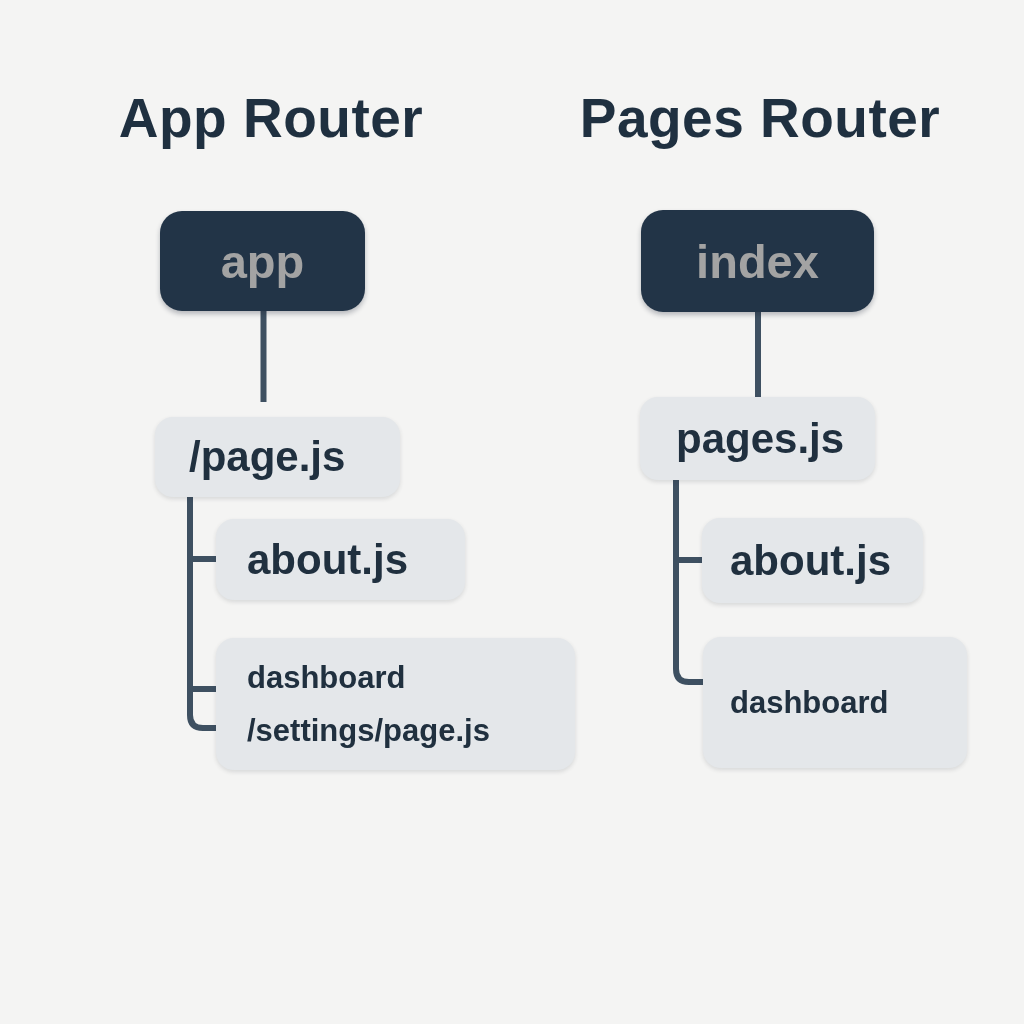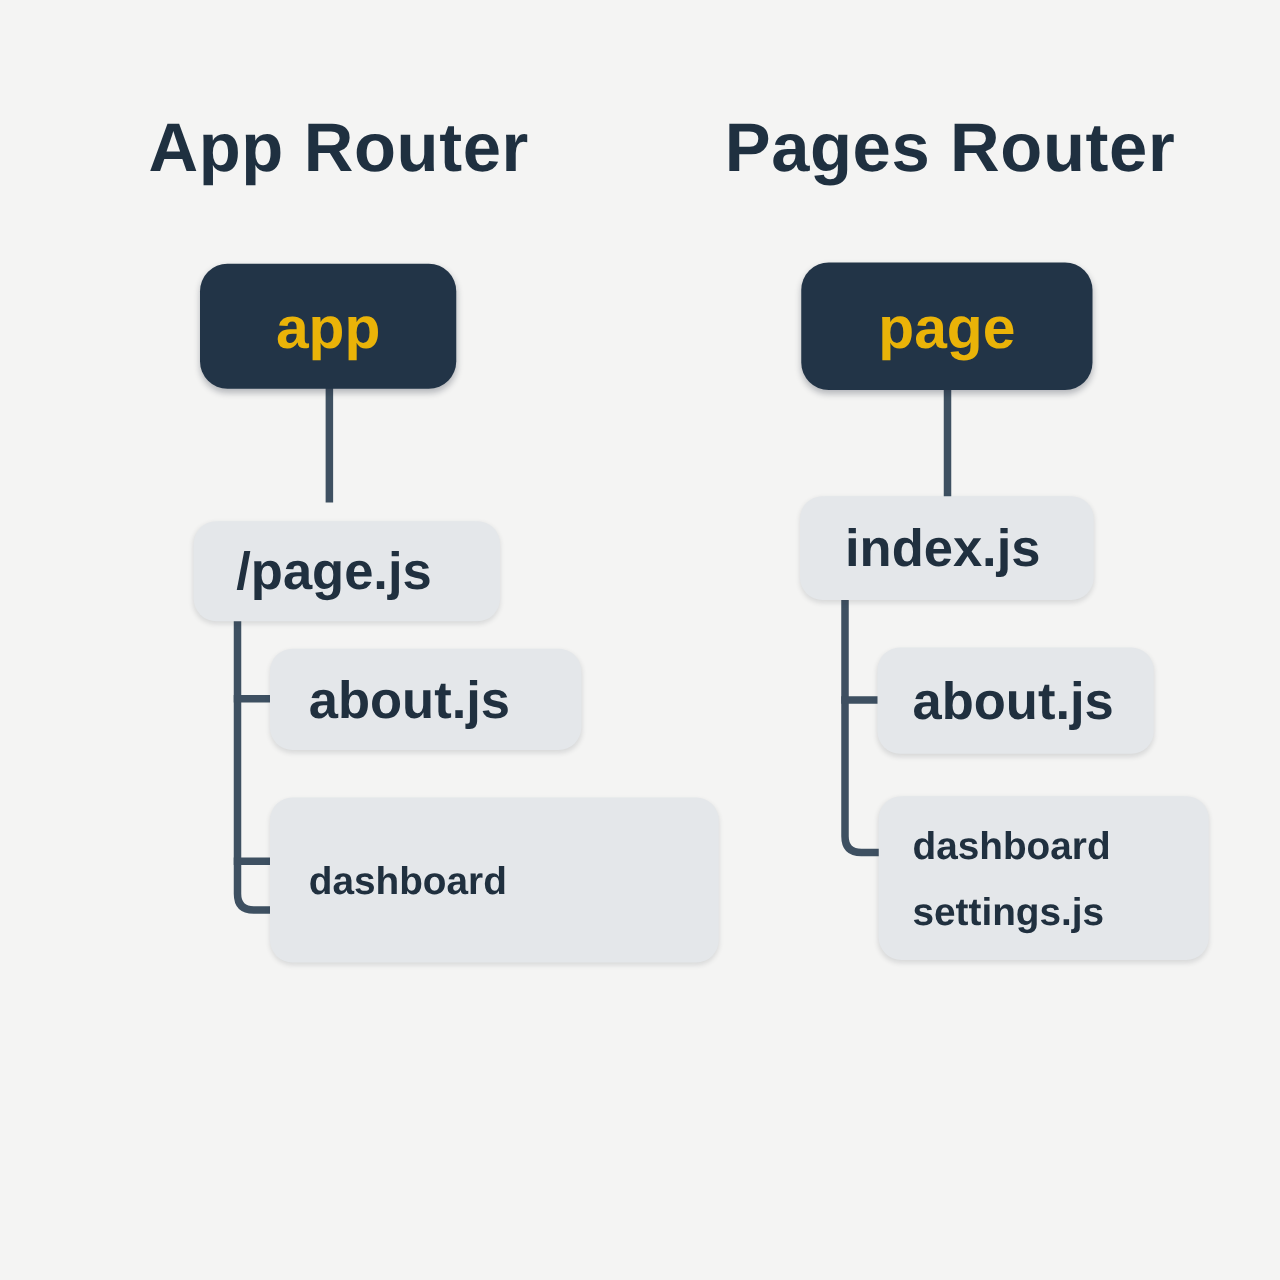--- a/index.html
+++ b/index.html
@@ -37,21 +37,21 @@
   .node {
     position: absolute;
     box-sizing: border-box;
     display: flex;
     align-items: center;
   }
   .node-root {
     background: #223447;
     border-radius: 22px;
     justify-content: center;
-    color: #eab308;
+    color: #a3a3a3;
     font-size: 47px;
     font-weight: 600;
     box-shadow: 0 3px 5px rgba(20,30,45,0.28);
   }
   .node-file {
     background: #e4e7ea;
     border-radius: 18px;
     color: #20303f;
     font-size: 42px;
     font-weight: 600;
@@ -95,32 +95,32 @@
   </div>
   <div class="node node-file node-pagejs">
     <span>/page.js</span>
   </div>
   <div class="node node-file node-about-l">
     <span>about.js</span>
   </div>
   <div class="node node-file node-dash-l node-multiline">
     <span>
       <span style="display:block">dashboard</span>
+      <span style="display:block">/settings/page.js</span>
     </span>
   </div>
 
   <div class="node node-root node-pages">
-    <span>page</span>
+    <span>index</span>
   </div>
   <div class="node node-file node-index">
-    <span>index.js</span>
+    <span>pages.js</span>
   </div>
   <div class="node node-file node-about-r">
     <span>about.js</span>
   </div>
   <div class="node node-file node-dash-r node-multiline">
     <span>
       <span style="display:block">dashboard</span>
-      <span style="display:block">settings.js</span>
     </span>
   </div>
 
 </div>
 
 </body></html>

